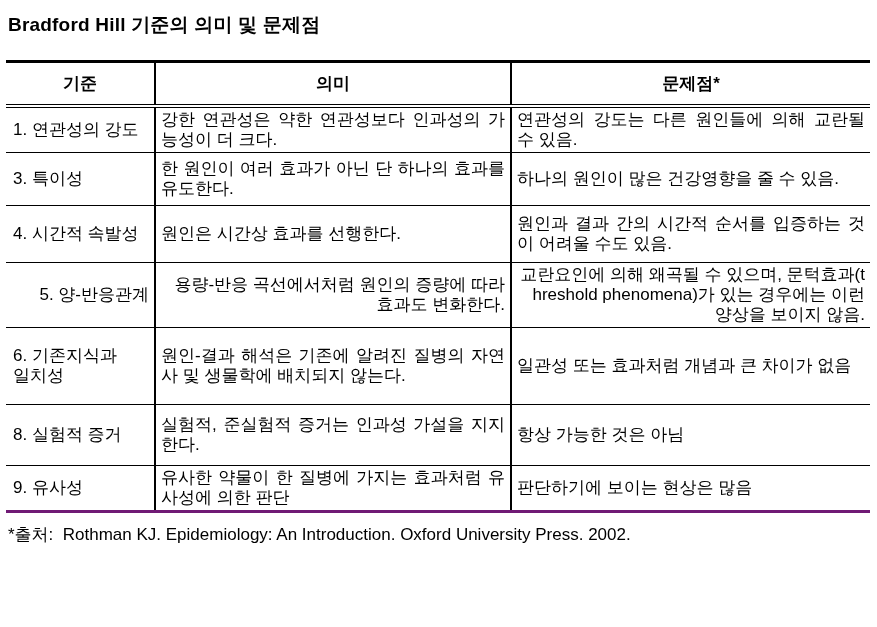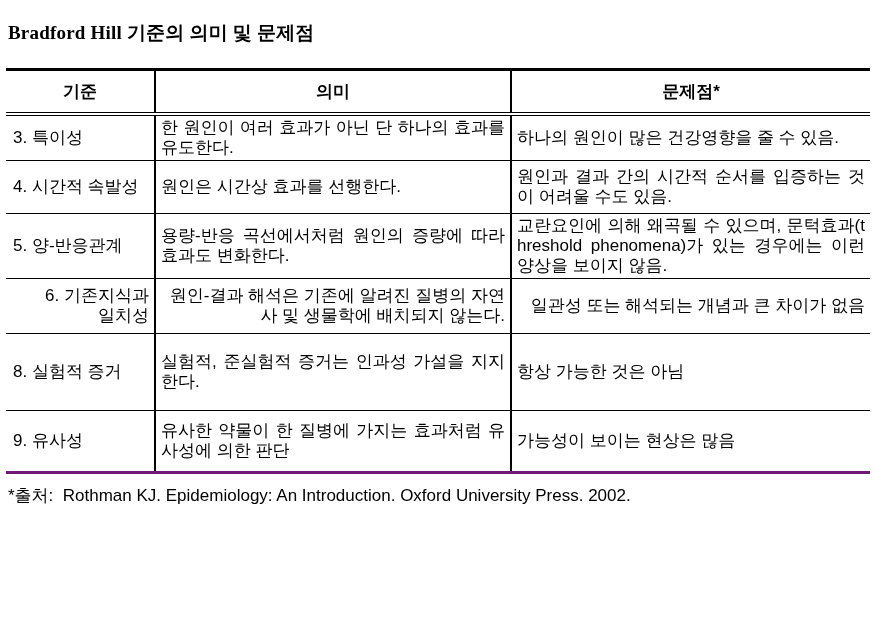--- a/index.html
+++ b/index.html
@@ -14,23 +14,22 @@
     width: 877px;
     height: 627px;
     box-sizing: border-box;
     padding: 8px 6px 0 6px;
     background: #ffffff;
     overflow: hidden;
   }
   .doc-title {
     font-size: 19px;
     font-weight: bold;
-    margin: 12px 0 0 2px;
+    margin: 4px 0 0 2px;
     letter-spacing: 0.2px;
-    font-family: Liberation Serif, serif;
   }
   table.criteria {
     border-collapse: collapse;
     table-layout: fixed;
     width: 864px;
     margin-top: 22px;
     border-top: 3px solid #000;
     border-bottom: 3px solid #701a75;
   }
   col.c1 { width: 149px; }
@@ -90,47 +89,52 @@
     </colgroup>
     <thead>
       <tr>
         <th>기준</th>
         <th>의미</th>
         <th>문제점*</th>
       </tr>
     </thead>
     <tbody>
         <tr>
+          <td>1. 연관성의 강도</td>
+          <td>강한 연관성은 약한 연관성보다 인과성의 가능성이 더 크다.</td>
+          <td>연관성의 강도는 다른 원인들에 의해 교란될 수 있음.</td>
+        </tr>
+        <tr>
           <td>3. 특이성</td>
           <td>한 원인이 여러 효과가 아닌 단 하나의 효과를 유도한다.</td>
           <td>하나의 원인이 많은 건강영향을 줄 수 있음.</td>
         </tr>
         <tr>
           <td>4. 시간적 속발성</td>
           <td>원인은 시간상 효과를 선행한다.</td>
           <td>원인과 결과 간의 시간적 순서를 입증하는 것이 어려울 수도 있음.</td>
         </tr>
         <tr>
           <td>5. 양-반응관계</td>
           <td>용량-반응 곡선에서처럼 원인의 증량에 따라 효과도 변화한다.</td>
           <td>교란요인에 의해 왜곡될 수 있으며, 문턱효과(threshold phenomena)가 있는 경우에는 이런 양상을 보이지 않음.</td>
         </tr>
         <tr>
           <td>6. 기존지식과 일치성</td>
           <td>원인-결과 해석은 기존에 알려진 질병의 자연사 및 생물학에 배치되지 않는다.</td>
-          <td>일관성 또는 해석되는 개념과 큰 차이가 없음</td>
+          <td>일관성 또는 효과처럼 개념과 큰 차이가 없음</td>
         </tr>
         <tr>
           <td>8. 실험적 증거</td>
           <td>실험적, 준실험적 증거는 인과성 가설을 지지한다.</td>
           <td>항상 가능한 것은 아님</td>
         </tr>
         <tr>
           <td>9. 유사성</td>
           <td>유사한 약물이 한 질병에 가지는 효과처럼 유사성에 의한 판단</td>
-          <td>가능성이 보이는 현상은 많음</td>
+          <td>판단하기에 보이는 현상은 많음</td>
         </tr>
       </tbody>
   </table>
 
   <p class="footnote">*출처:  Rothman KJ. Epidemiology: An Introduction. Oxford University Press. 2002.</p>
 
 </div>
 
 </body></html>

